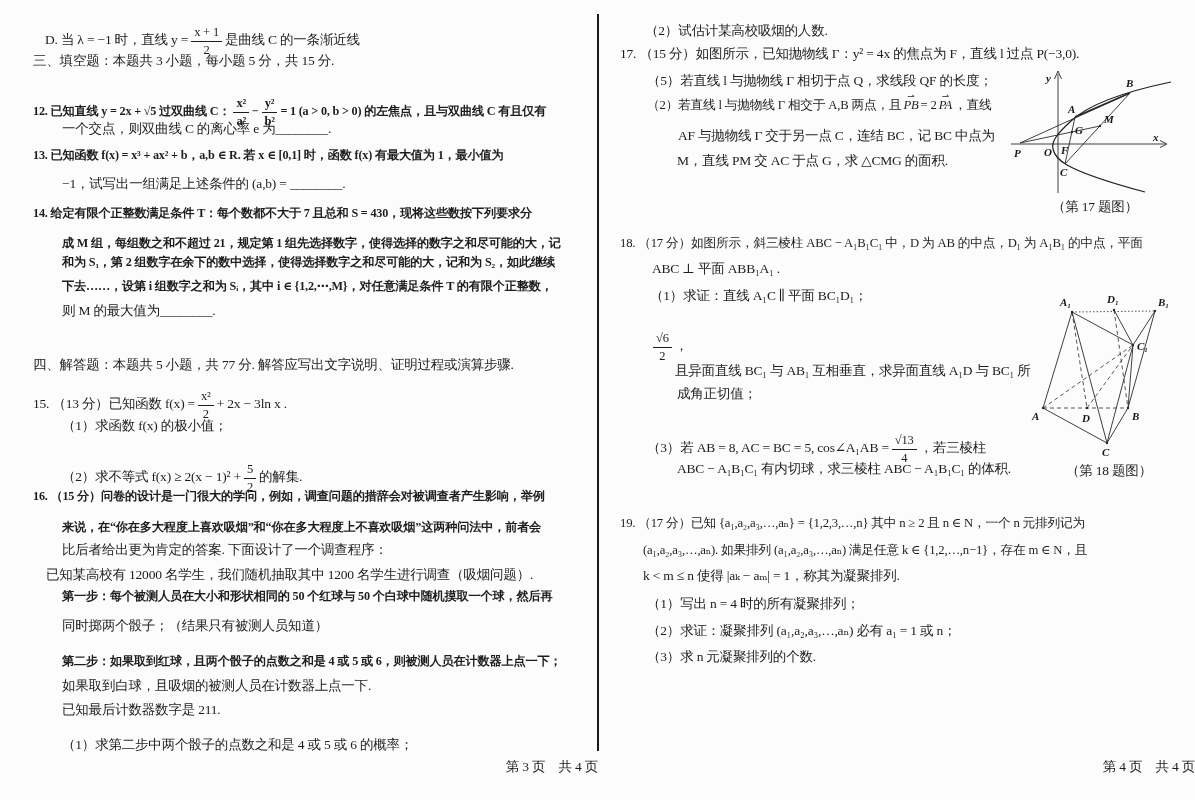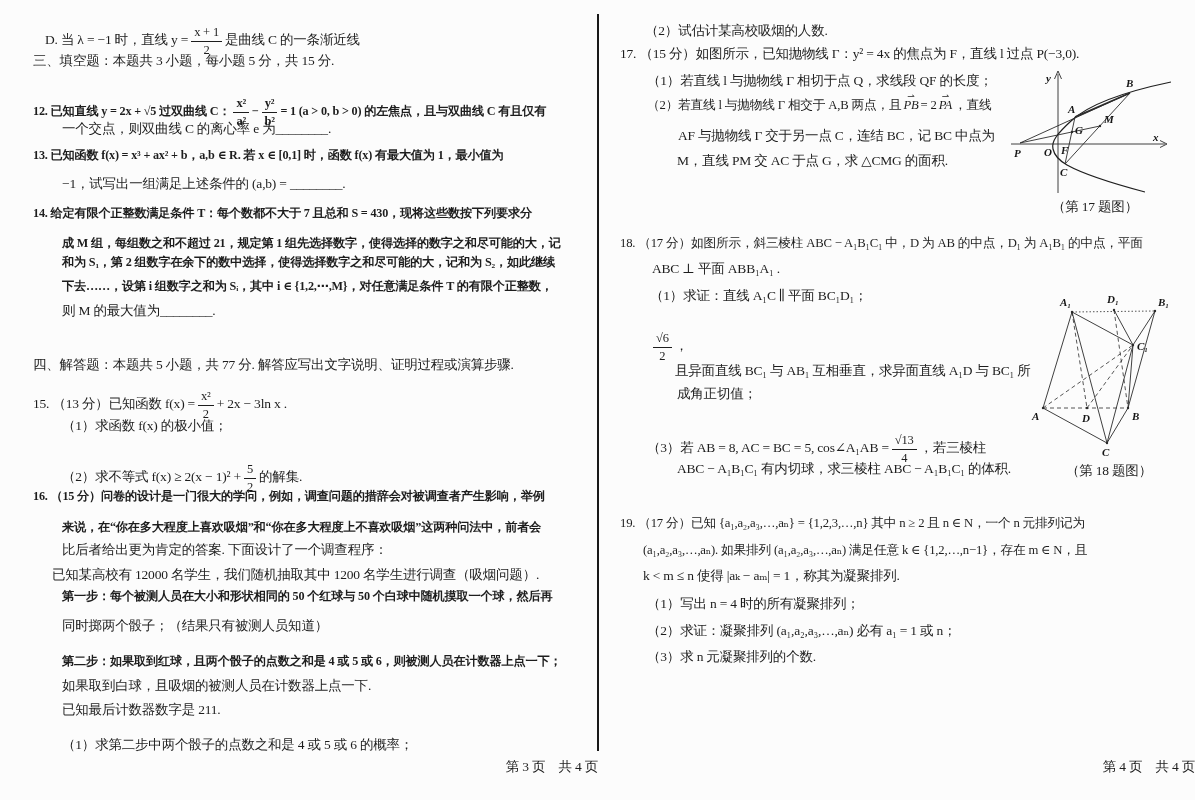--- a/index.html
+++ b/index.html
@@ -61,39 +61,39 @@
     <span>15. （13 分）已知函数 f(x) =</span><span class="frac"><span class="fnum">x²</span><span class="fden">2</span></span><span>+ 2x − 3ln x .</span>
   </div>
   <div class="ln" style="left:62px;top:416px">（1）求函数 f(x) 的极小值；</div>
   <div class="ln" style="left:62px;top:449px">
     <span>（2）求不等式 f(x) ≥ 2(x − 1)² +</span><span class="frac"><span class="fnum">5</span><span class="fden">2</span></span><span>的解集.</span>
   </div>
 
   <div class="ln xtight" style="left:33px;top:487px">16. （15 分）问卷的设计是一门很大的学问，例如，调查问题的措辞会对被调查者产生影响，举例</div>
   <div class="ln xtight" style="left:62px;top:518px">来说，在“你在多大程度上喜欢吸烟”和“你在多大程度上不喜欢吸烟”这两种问法中，前者会</div>
   <div class="ln" style="left:62px;top:540px">比后者给出更为肯定的答案. 下面设计了一个调查程序：</div>
-  <div class="ln" style="left:52px;top:565px">已知某高校有 12000 名学生，我们随机抽取其中 1200 名学生进行调查（吸烟问题）.</div>
+  <div class="ln" style="left:46px;top:565px">已知某高校有 12000 名学生，我们随机抽取其中 1200 名学生进行调查（吸烟问题）.</div>
   <div class="ln xtight" style="left:62px;top:587px">第一步：每个被测人员在大小和形状相同的 50 个红球与 50 个白球中随机摸取一个球，然后再</div>
   <div class="ln" style="left:62px;top:616px">同时掷两个骰子；（结果只有被测人员知道）</div>
   <div class="ln xtight" style="left:62px;top:652px">第二步：如果取到红球，且两个骰子的点数之和是 4 或 5 或 6，则被测人员在计数器上点一下；</div>
   <div class="ln" style="left:62px;top:676px">如果取到白球，且吸烟的被测人员在计数器上点一下.</div>
   <div class="ln" style="left:62px;top:700px">已知最后计数器数字是 211.</div>
   <div class="ln" style="left:62px;top:735px">（1）求第二步中两个骰子的点数之和是 4 或 5 或 6 的概率；</div>
 
   <div class="ln footer" style="left:0px;top:757px;width:598px">第 3 页　共 4 页</div>
 </div>
 
 <div class="divider"></div>
 
 <div>
 
   <div class="ln" style="left:645px;top:21px">（2）试估计某高校吸烟的人数.</div>
 
   <div class="ln" style="left:620px;top:44px">17. （15 分）如图所示，已知抛物线 Γ：y² = 4x 的焦点为 F，直线 l 过点 P(−3,0).</div>
-  <div class="ln" style="left:647px;top:71px">（1）若直线 l 与抛物线 Γ 相切于点 Q，求线段 QF 的长度；</div>
+  <div class="ln" style="left:647px;top:71px">（5）若直线 l 与抛物线 Γ 相切于点 Q，求线段 QF 的长度；</div>
   <div class="ln tight" style="left:647px;top:96px">
     <span>（2）若直线 l 与抛物线 Γ 相交于 A,B 两点，且</span><span class="vec">PB</span><span>= 2</span><span class="vec">PA</span><span>，直线</span>
   </div>
   <div class="ln" style="left:678px;top:126px">AF 与抛物线 Γ 交于另一点 C，连结 BC，记 BC 中点为</div>
   <div class="ln" style="left:677px;top:151px">M，直线 PM 交 AC 于点 G，求 △CMG 的面积.</div>
 
   <svg class="figure" style="left:1005px;top:66px" width="172" height="132" viewBox="0 0 172 132">
 
     <line class="fline" x1="6" y1="78" x2="160" y2="78"></line>
     <path class="fline" d="M155,74.5 L162,78 L155,81.5"></path>

